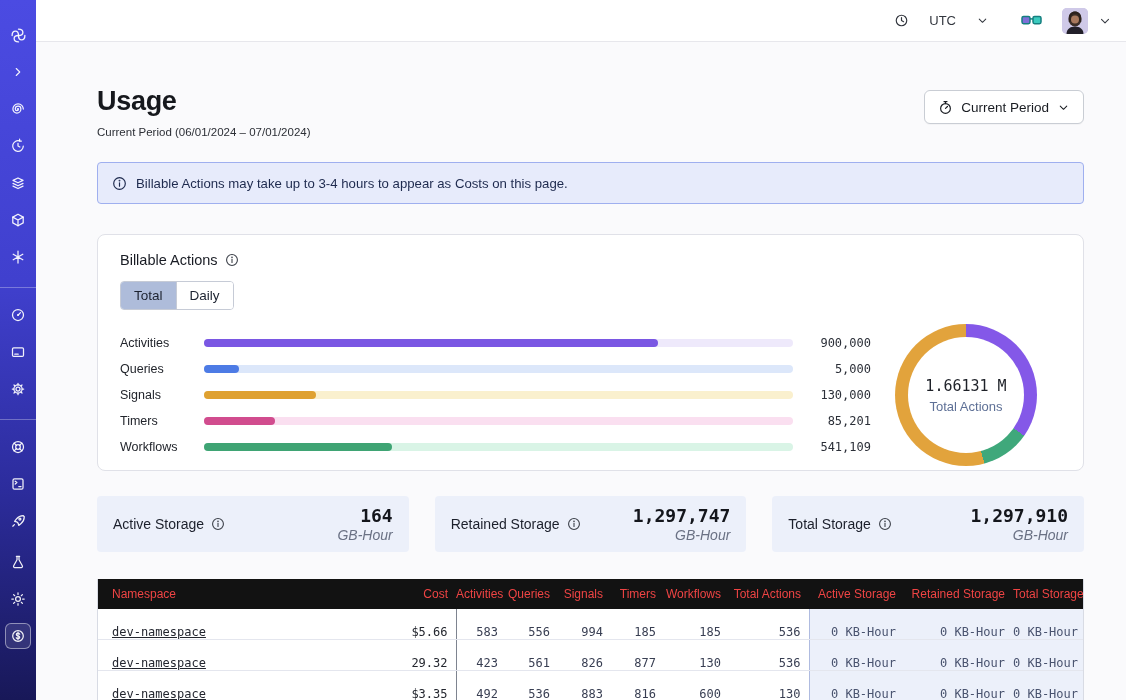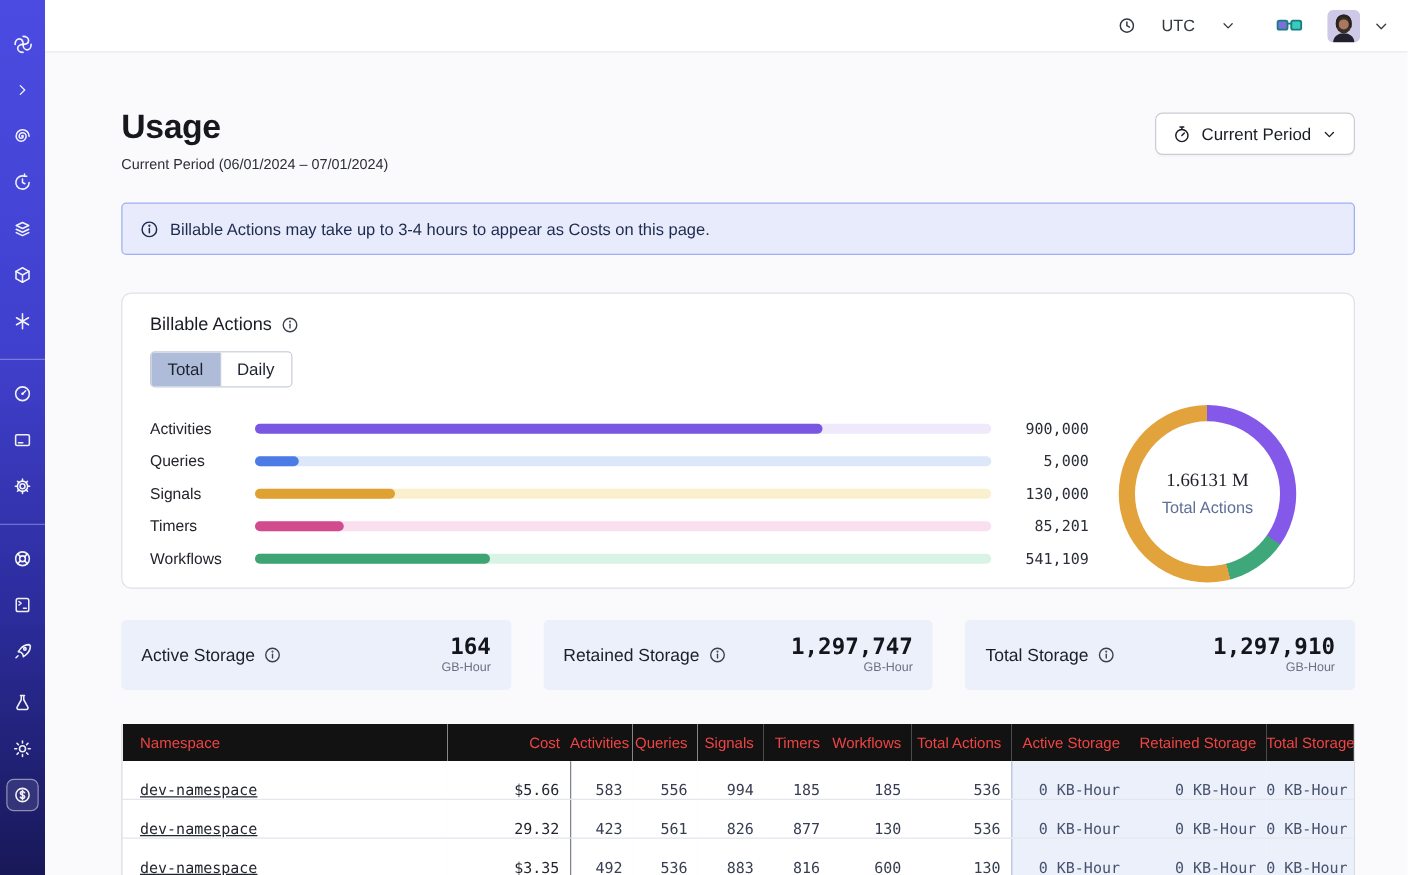--- a/index.html
+++ b/index.html
@@ -62,31 +62,31 @@
   .bar-label { width:64px; flex:0 0 auto; font-size:12.5px; color:#22252C; }
   .bar-track { flex:1 1 auto; height:8px; border-radius:4px; margin:0 14px 0 20px; position:relative; }
   .bar-fill { position:absolute; left:0; top:0; height:8px; border-radius:4px; }
   .bar-value { width:64px; flex:0 0 auto; text-align:right; font-size:12px; color:#2B2F38; }
 
   .donut-wrap { flex:0 0 auto; width:190px; display:flex; justify-content:center; }
   .donut { width:142px; height:142px; border-radius:50%; position:relative; }
   .donut-hole { position:absolute; left:13px; top:13px; width:116px; height:116px; background:#fff;
     border-radius:50%; display:flex; flex-direction:column; align-items:center; justify-content:center;
     gap:4px; }
-  .donut-total { font-size:15px; color:#1E2128;font-family:Liberation Serif, serif; }
+  .donut-total { font-size:15px; color:#1E2128; }
   .donut-caption { font-size:13px; color:#5E7096; }
 
   
   .storage-row { display:flex; gap:26px; margin-top:25px; }
   .storage-card { flex:1 1 0; height:56px; background:#ECF0FA; border-radius:4px; display:flex;
     align-items:center; justify-content:space-between; padding:0 16px; }
   .storage-label { display:flex; align-items:center; gap:7px; font-size:14px; color:#1B1F2B; }
   .storage-num { text-align:right; }
   .storage-value { font-size:18px; font-weight:700; color:#14161C; line-height:20px; }
-  .storage-unit { font-size:10px; color:#6A7184; margin-top:1px; }
+  .storage-unit { font-size:14px; color:#6A7184; margin-top:1px;font-style:italic; }
 
   
   .usage-table-wrap { margin-top:27px; border-left:1px solid #D8DBE4; border-right:1px solid #D8DBE4; }
   table.usage { width:100%; border-collapse:collapse; table-layout:fixed; }
   table.usage thead th { background:#121212; color:#ef4444; font-size:12px; font-weight:500;
     height:30px; text-align:right; padding:0 8px 0 0; white-space:nowrap; overflow:hidden; }
   table.usage thead th.c0 { text-align:left; padding-left:14px; }
   table.usage td { height:28px; border-bottom:1px solid #E4E6EE; font-size:12px; color:#383E52;
     text-align:right; padding:16px 8px 0 0; white-space:nowrap; overflow:hidden; background:#fff; }
   table.usage td.c0 { text-align:left; padding-left:14px; }

